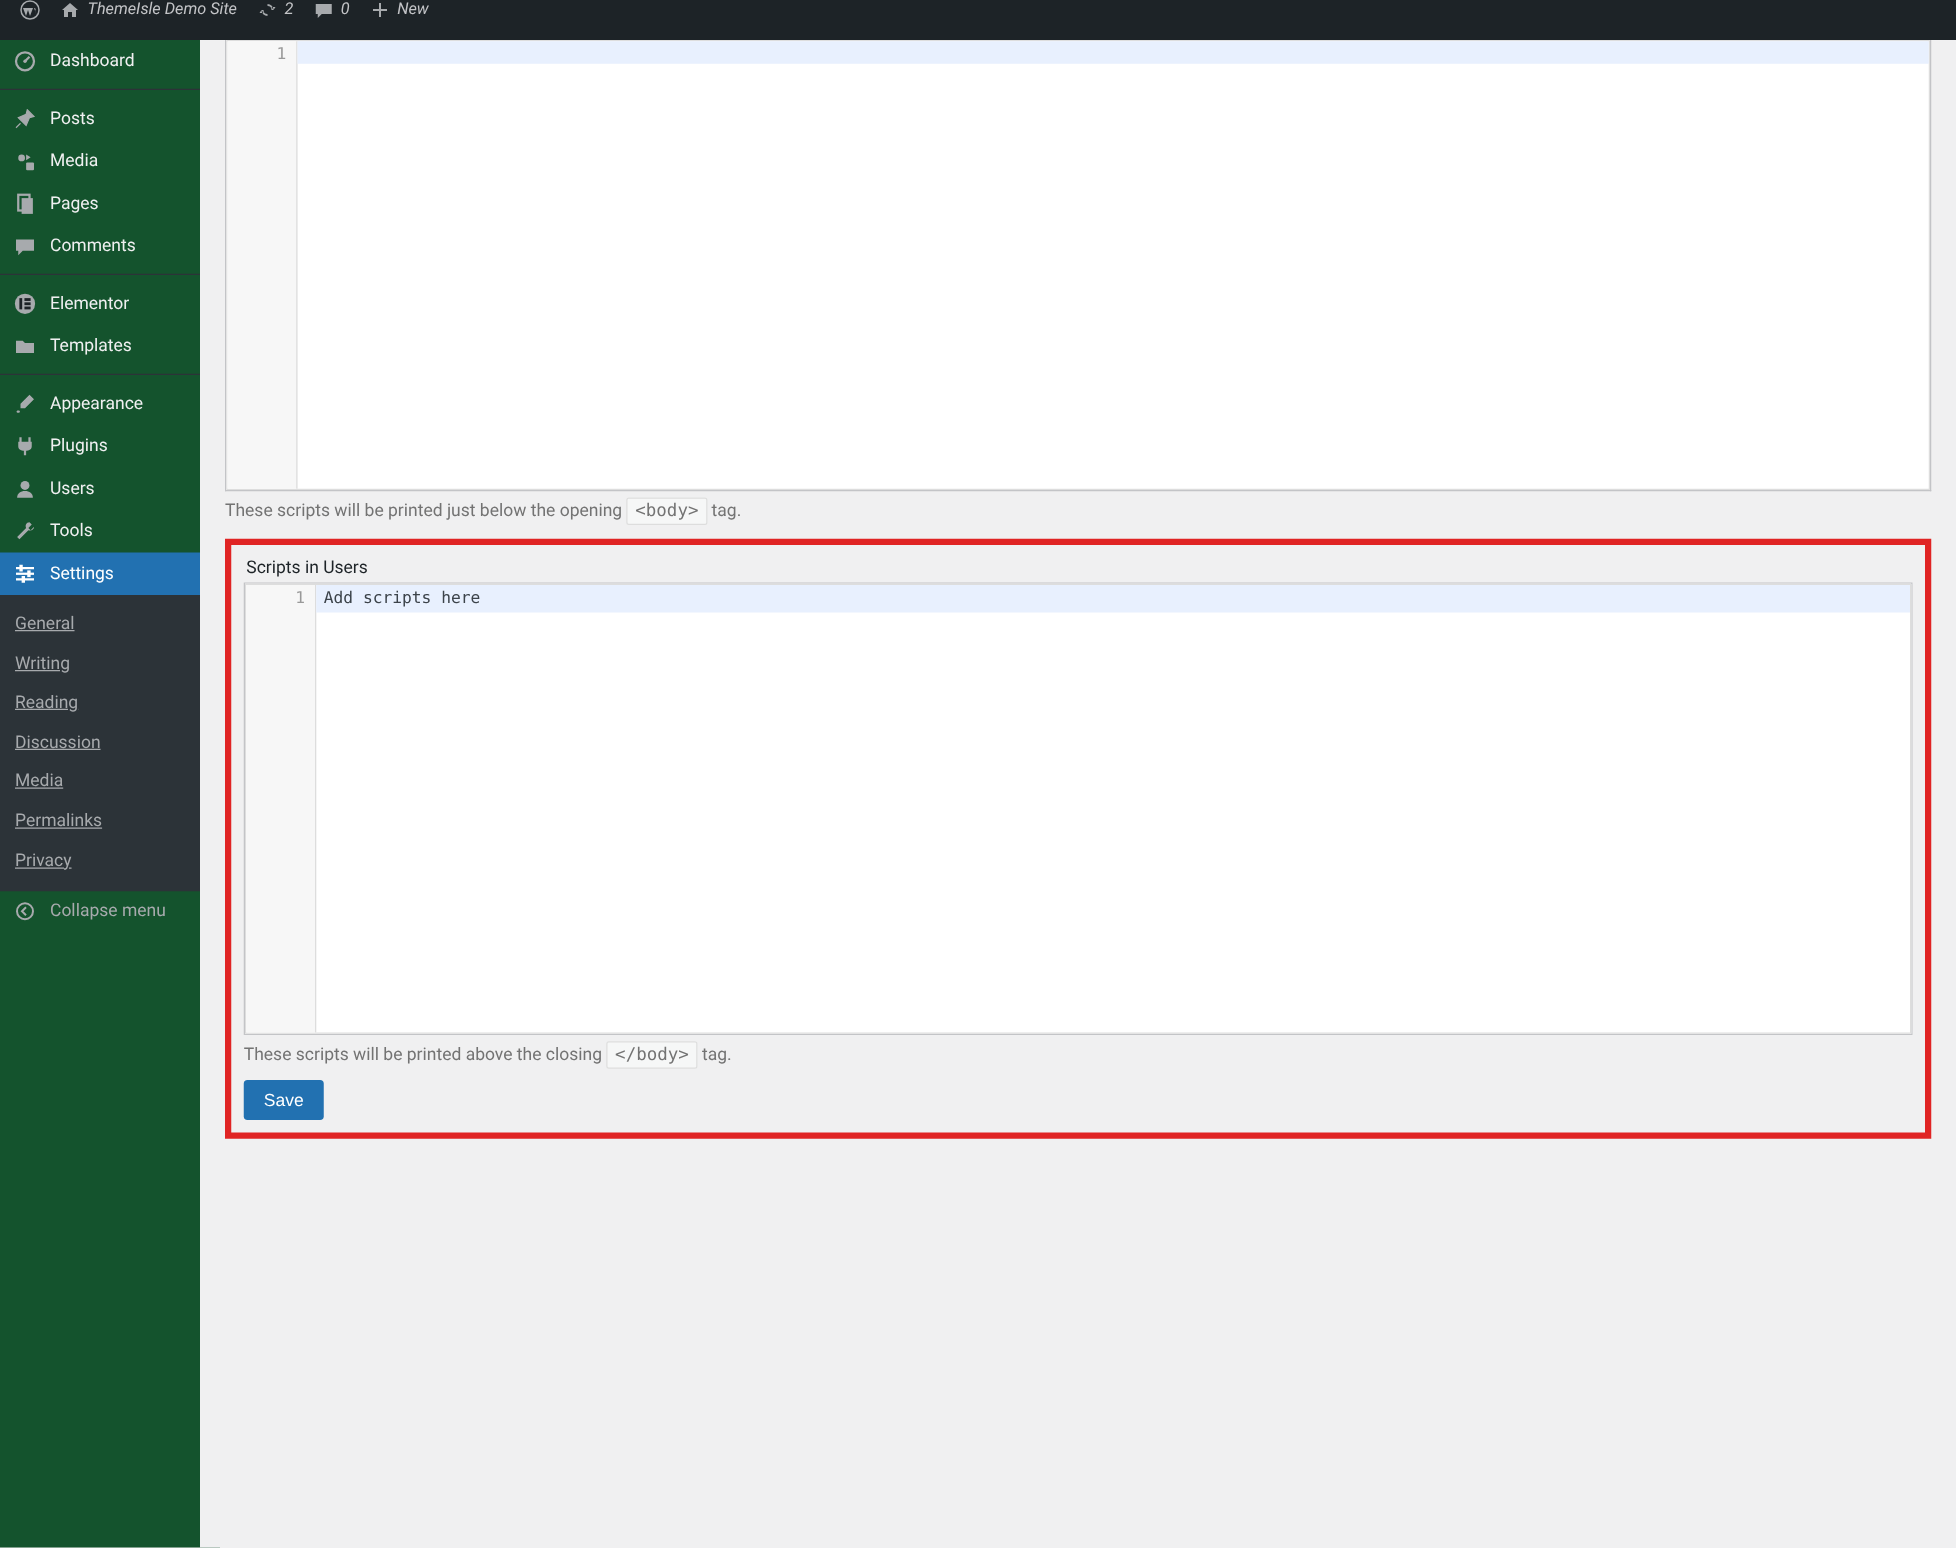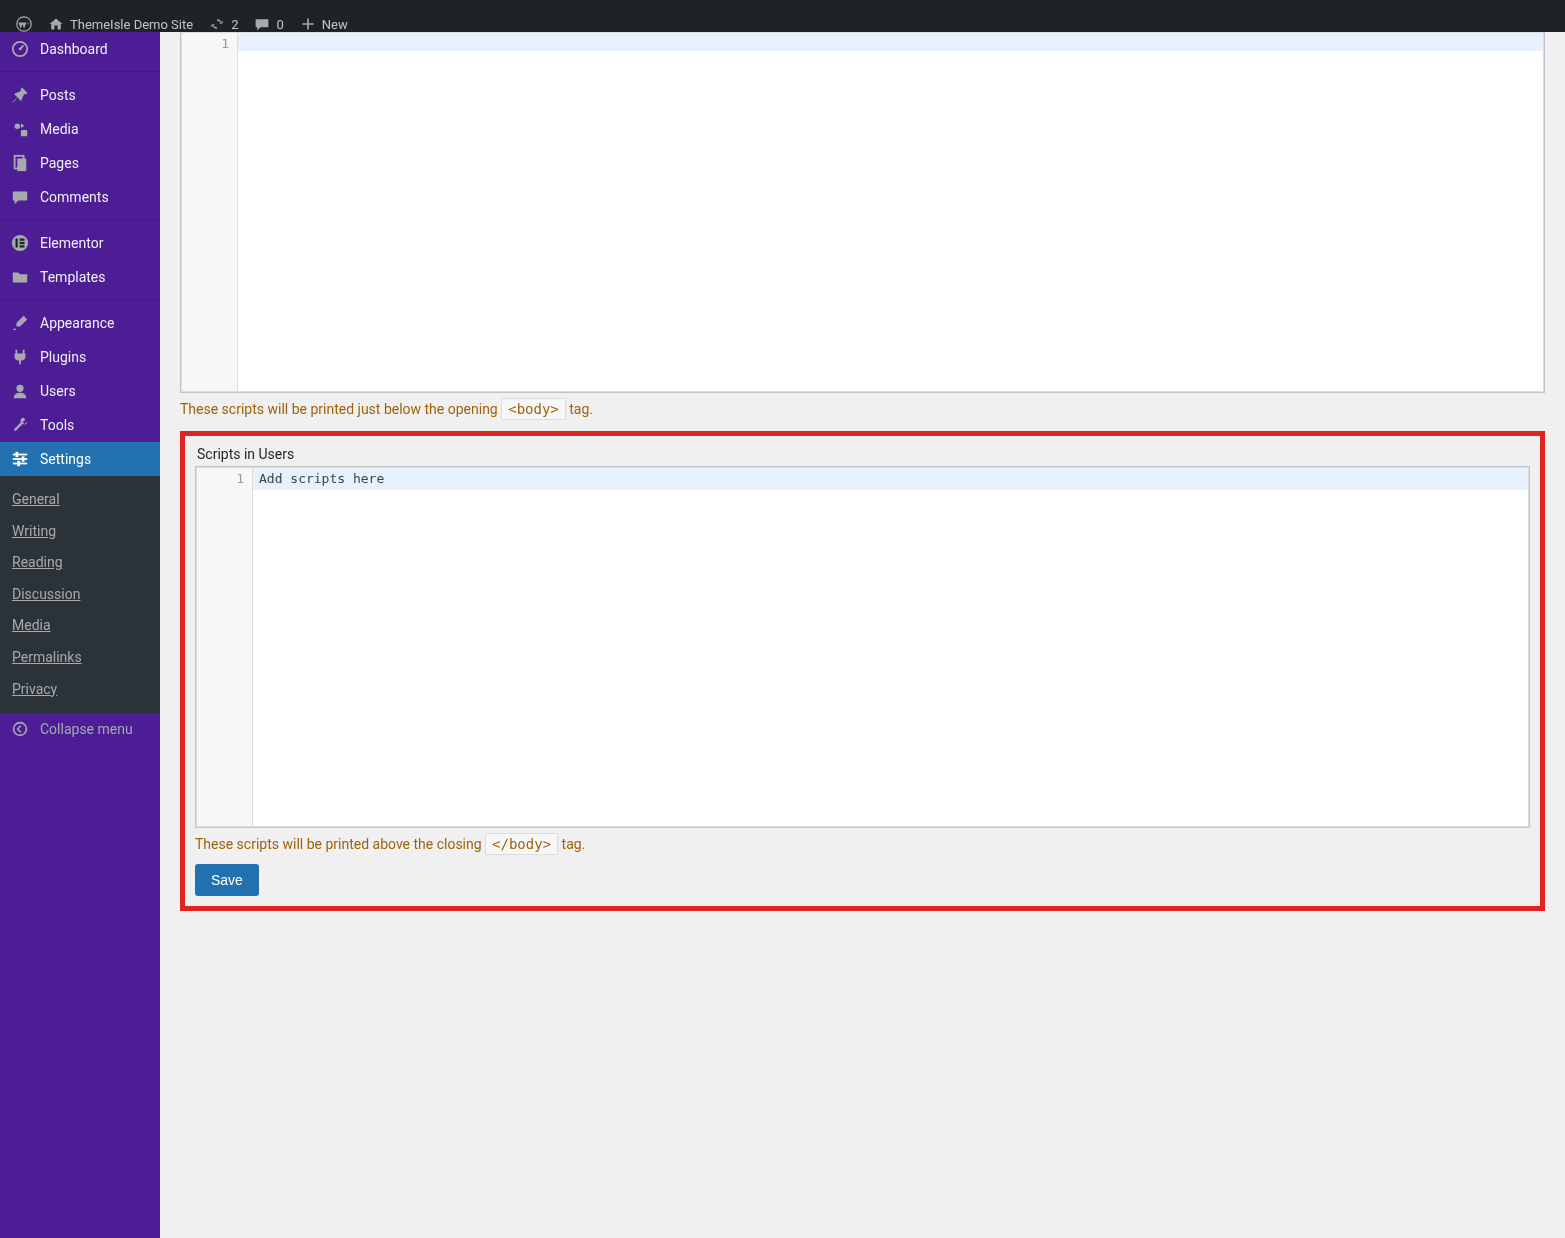--- a/index.html
+++ b/index.html
@@ -1,45 +1,45 @@
 <!DOCTYPE html>
 <html><head>
 <meta charset="utf-8">
 <style>
 * { box-sizing: border-box; margin: 0; padding: 0; }
 body { font-family: -apple-system, BlinkMacSystemFont, "Segoe UI", Roboto, sans-serif; font-size: 13px; color: #3c434a; background: #f0f0f1; }
 
 
 .admin-bar { height: 32px; background: #1d2327; display: flex; align-items: center; padding: 0 8px; color: #c3c4c7; font-size: 13px; }
-.admin-bar-item { display: flex; align-items: flex-end; gap: 6px; padding: 0 8px; height: 100%; cursor: pointer; }
+.admin-bar-item { display: flex; align-items: flex-start; gap: 6px; padding: 0 8px; height: 100%; cursor: pointer; font-style: italic; }
 .admin-bar .icon { display: inline-flex; font-size: 16px; color: #a7aaad; }
 .admin-bar .label { color: #c3c4c7; }
 
 
-.sidebar { position: absolute; top: 32px; left: 0; bottom: 0; width: 176px; background: #4c1d95; color: #f0f0f1; font-size: 14px; }
+.sidebar { position: absolute; top: 32px; left: 0; bottom: 0; width: 176px; background: #14532d; color: #f0f0f1; font-size: 14px; }
 .sidebar .menu-item { display: flex; align-items: center; gap: 10px; padding: 8px 10px; cursor: pointer; color: #f0f0f1; }
 .sidebar .menu-item .icon { width: 20px; font-size: 18px; color: #a7aaad; display: inline-flex; justify-content: center; }
 .sidebar .menu-item.current { background: #2271b1; color: #fff; position: relative; }
 .sidebar .menu-item.current .icon { color: #fff; }
 .sidebar .menu-item.current::after { content: ""; position: absolute; right: -8px; top: 50%; transform: translateY(-50%); border: 8px solid transparent; border-right-color: #f0f0f1; }
 .sidebar .menu-separator { height: 6px; border-bottom: 1px solid #2c3338; margin-bottom: 6px; }
 .sidebar .submenu { background: #2c3338; padding: 8px 0; }
 .sidebar .submenu-item { padding: 6px 12px; color: #a7aaad; cursor: pointer; font-size: 14px; line-height: 1.4; text-decoration: underline; }
 .sidebar .submenu-item.highlighted { outline: 4px solid #e02424; outline-offset: -2px; color: #fff; font-weight: 600; }
 .sidebar .collapse-item { display: flex; align-items: flex-end; gap: 10px; padding: 8px 10px; cursor: pointer; color: #a7aaad; }
 .sidebar .collapse-item .icon { width: 20px; font-size: 16px; display: inline-flex; justify-content: center; }
 
 
 .content { position: absolute; top: 32px; left: 160px; right: 0; bottom: 0; background: #f0f0f1; padding: 0 20px 20px; overflow: auto; }
 .panel { background: #fff; border: 1px solid #c3c4c7; }
 .code-editor { border: 1px solid #ddd; display: flex; height: 360px; background: #fff; }
 .gutter { width: 56px; background: #f7f7f7; border-right: 1px solid #ddd; text-align: right; padding: 2px 8px; color: #999; font-family: Consolas, Monaco, monospace; font-size: 13px; line-height: 1.4; }
 .code-area { flex: 1; font-family: Consolas, Monaco, monospace; font-size: 13px; line-height: 1.4; }
 .code-line { background: #e8f0fe; padding: 2px 6px; min-height: 18px; }
-.description { font-size: 14px; color: #a16207; padding: 8px 0 0 0; }
+.description { font-size: 14px; color: #737373; padding: 8px 0 0 0; }
 .code-tag { font-family: Consolas, Monaco, monospace; background: #f6f7f7; border: 1px solid #ddd; padding: 2px 6px; border-radius: 2px; }
 
 .section-label { font-size: 14px; color: #1d2327; padding: 0 0 4px 2px; }
 .footer-box { border: 5px solid #e02424; padding: 10px; margin-top: 14px; }
 
 .save-btn { background: #2271b1; color: #fff; border: none; padding: 8px 16px; font-size: 14px; border-radius: 3px; cursor: pointer; margin-top: 12px; }
 
 svg { width: 1em; height: 1em; vertical-align: middle; }
 </style>
 </head>

